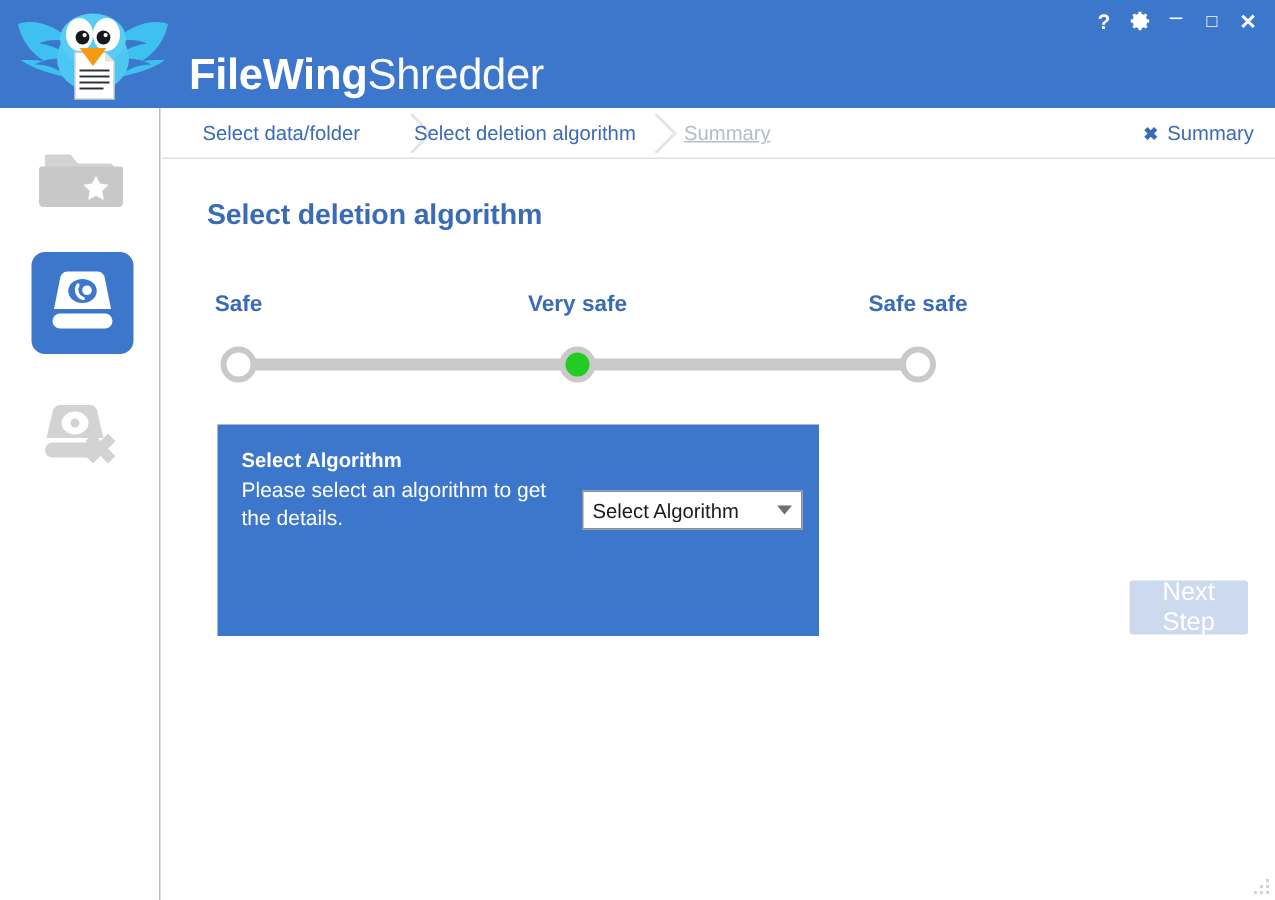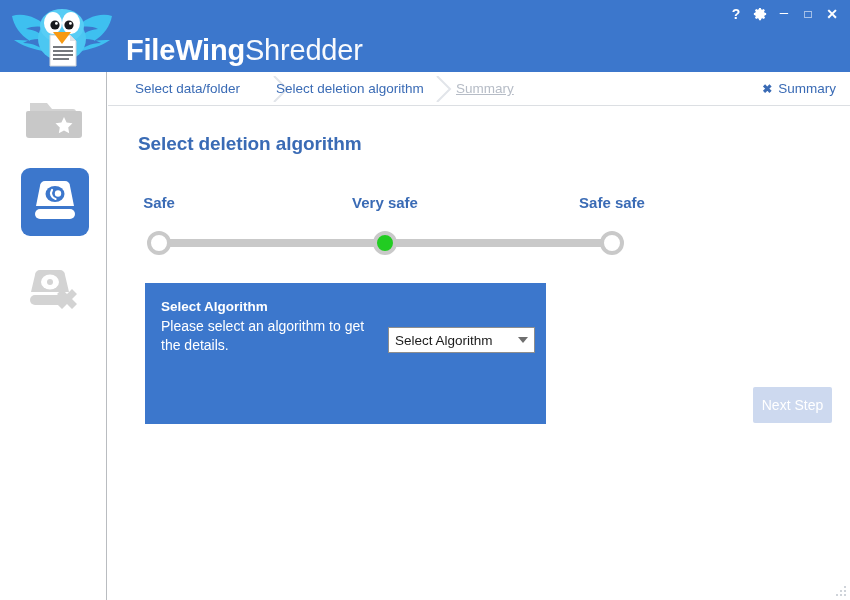--- a/index.html
+++ b/index.html
@@ -282,21 +282,21 @@
 
   
   .next-btn {
     position: absolute;
     left: 645px;
     top: 315px;
     width: 79px;
     height: 36px;
     background: #cdd9ef;
     color: #ffffff;
-    font-size: 14px;
+    font-size: 17px;
     display: flex;
     align-items: center;
     justify-content: center;
     cursor: default;
     border: none;
     border-radius: 2px;
     font-family: "Liberation Sans", sans-serif;
   }
 
   

